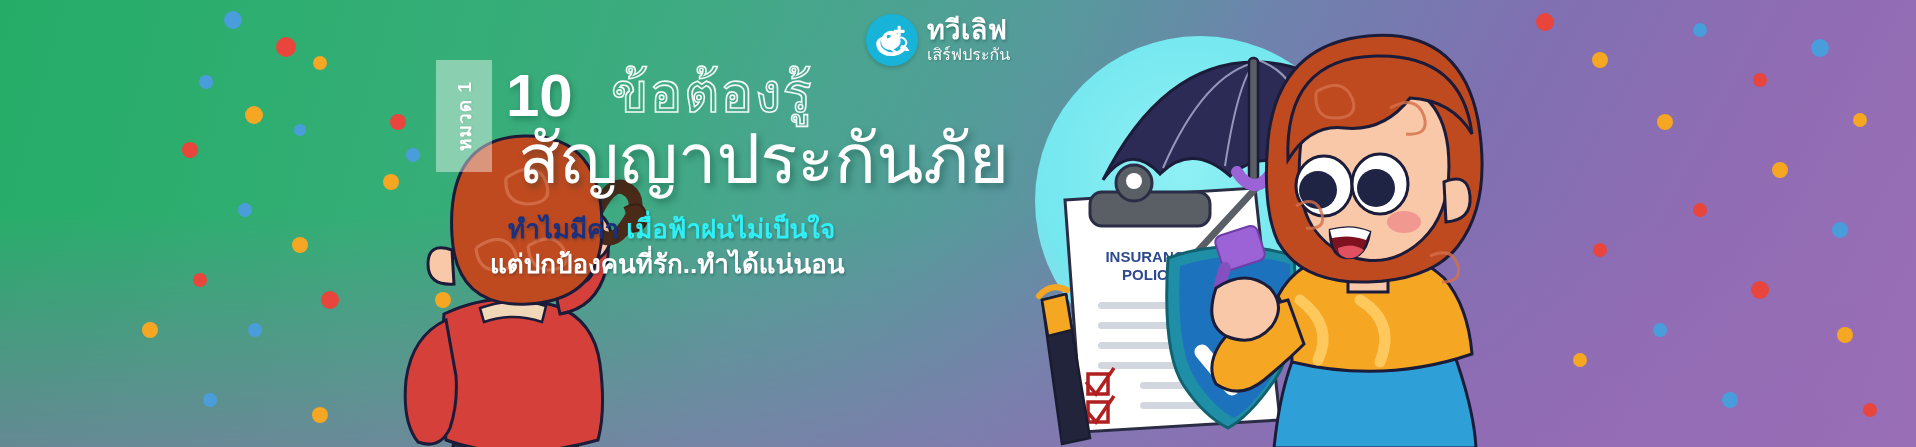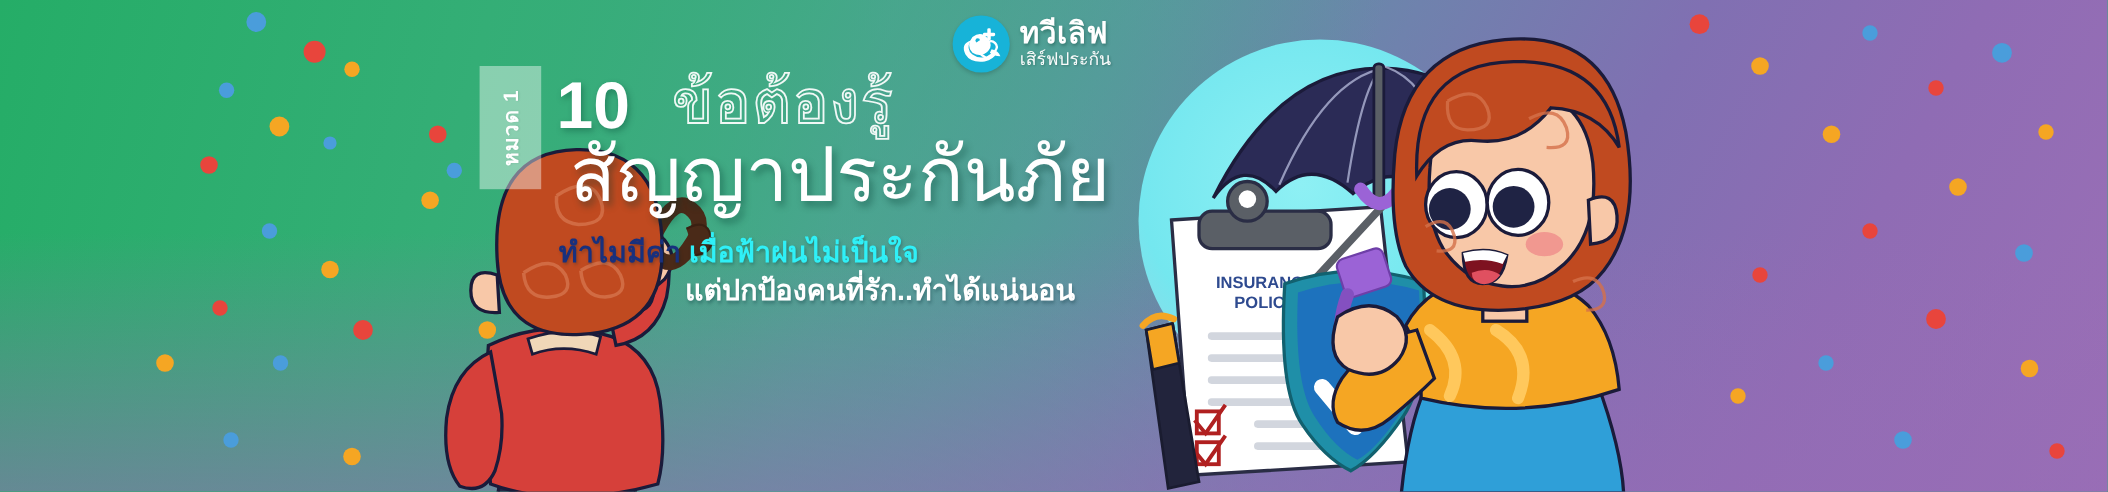--- a/index.html
+++ b/index.html
@@ -74,21 +74,21 @@
     white-space:nowrap;
   }
 
   .sub-wrap{position:absolute;left:490px;top:192px;width:620px;margin-top:20px;}
   .sub-line{
     font-size:26px;font-weight:bold;line-height:1.33;white-space:nowrap;
     text-shadow:1px 2px 3px rgba(0,40,50,0.30);
   }
   .sub-line.l1{margin-left:18px;}
   .sub-line.l2{margin-left:4px;}
-  .sub-line.l3{margin-left:0px;text-align:center;}
+  .sub-line.l3{margin-left:0px;}
   .t-navy{color:#18307e;}
   .t-cyan{color:#2ff0f7;}
   .t-red{color:#d4192a;}
   .t-white{color:#ffffff;}
 
   
   .logo{position:absolute;left:866px;top:14px;display:flex;align-items:center;gap:9px;}
   .logo-mark{
     width:52px;height:52px;border-radius:50%;
     background:#17b3d8;display:flex;align-items:center;justify-content:center;

